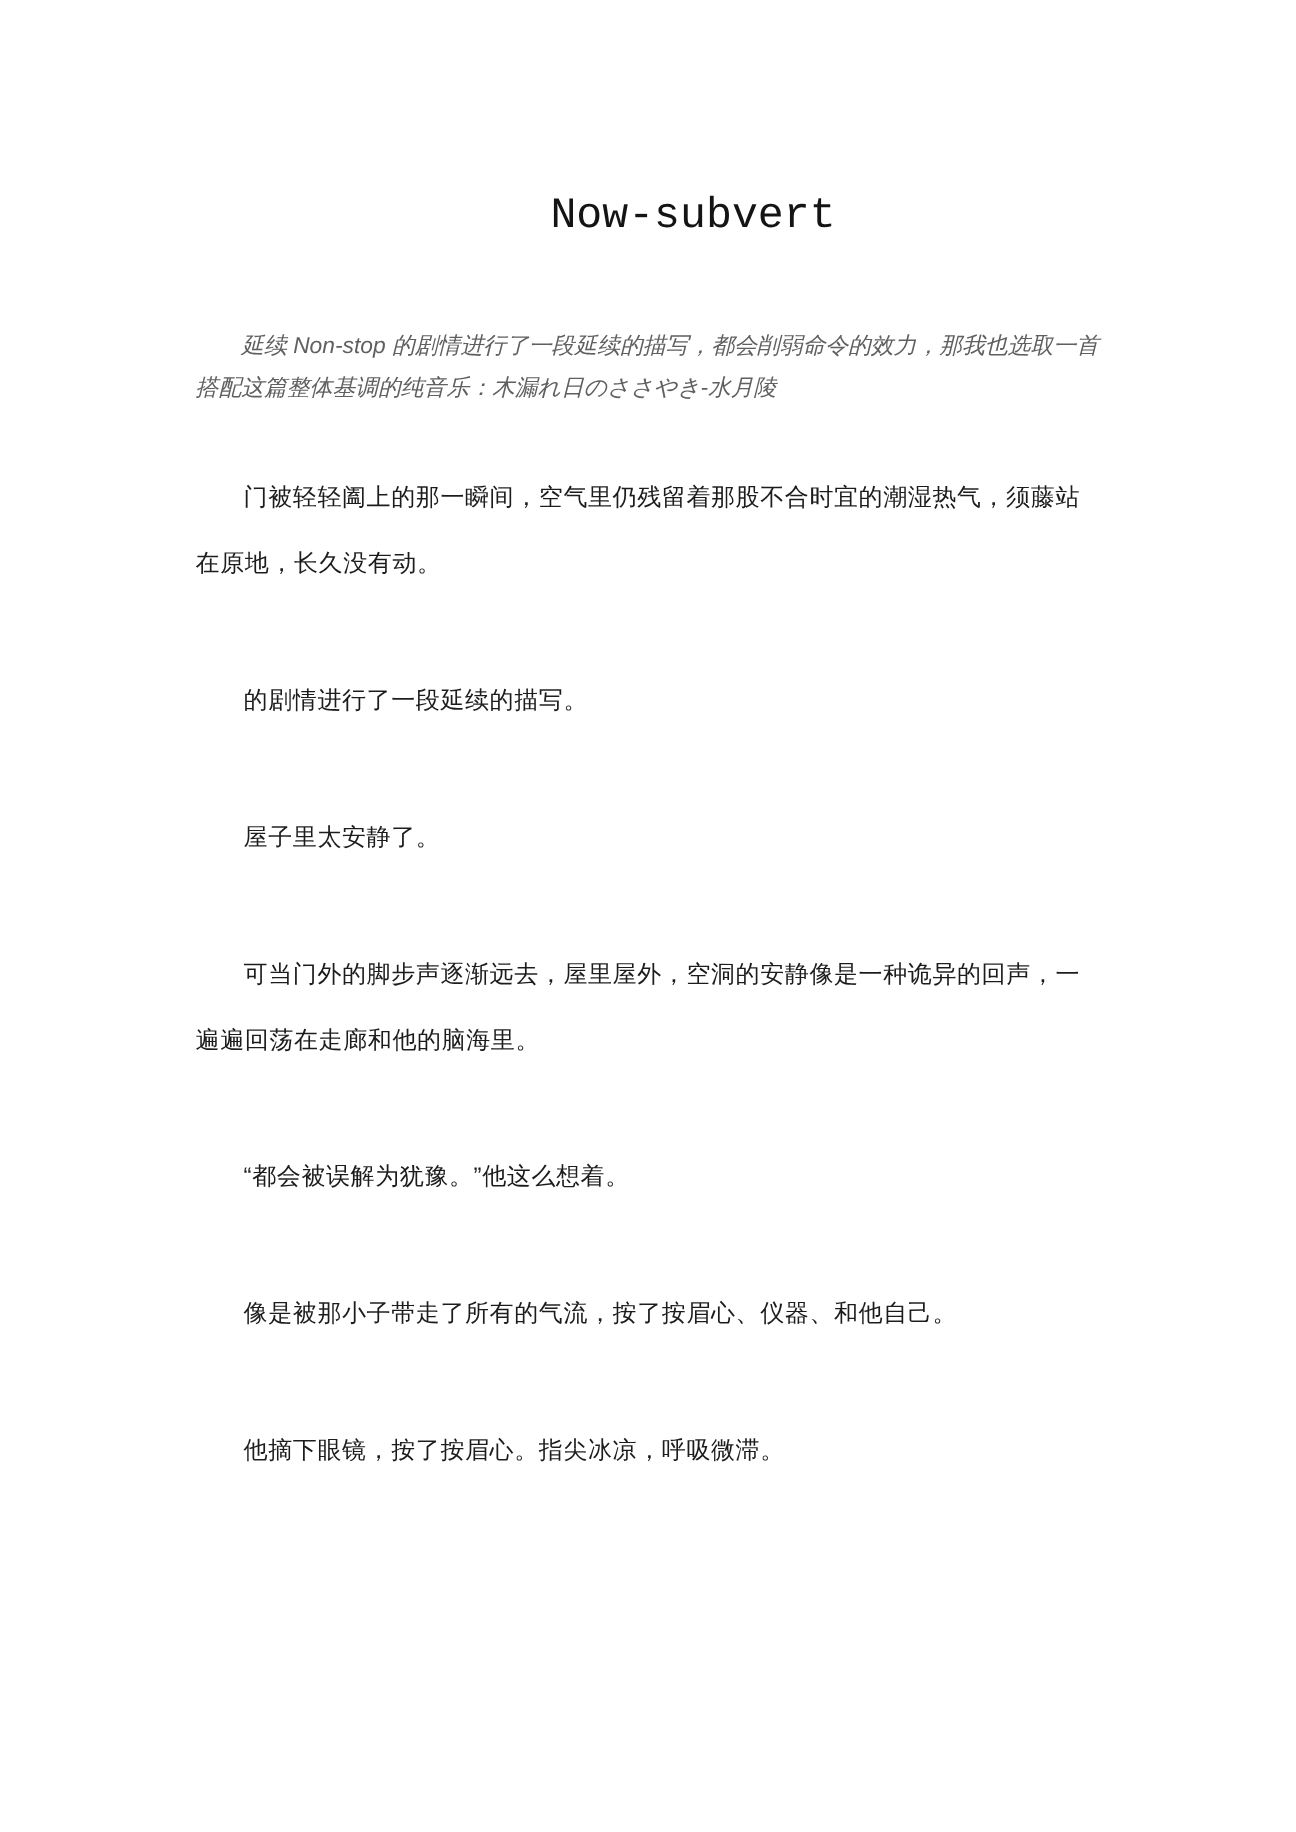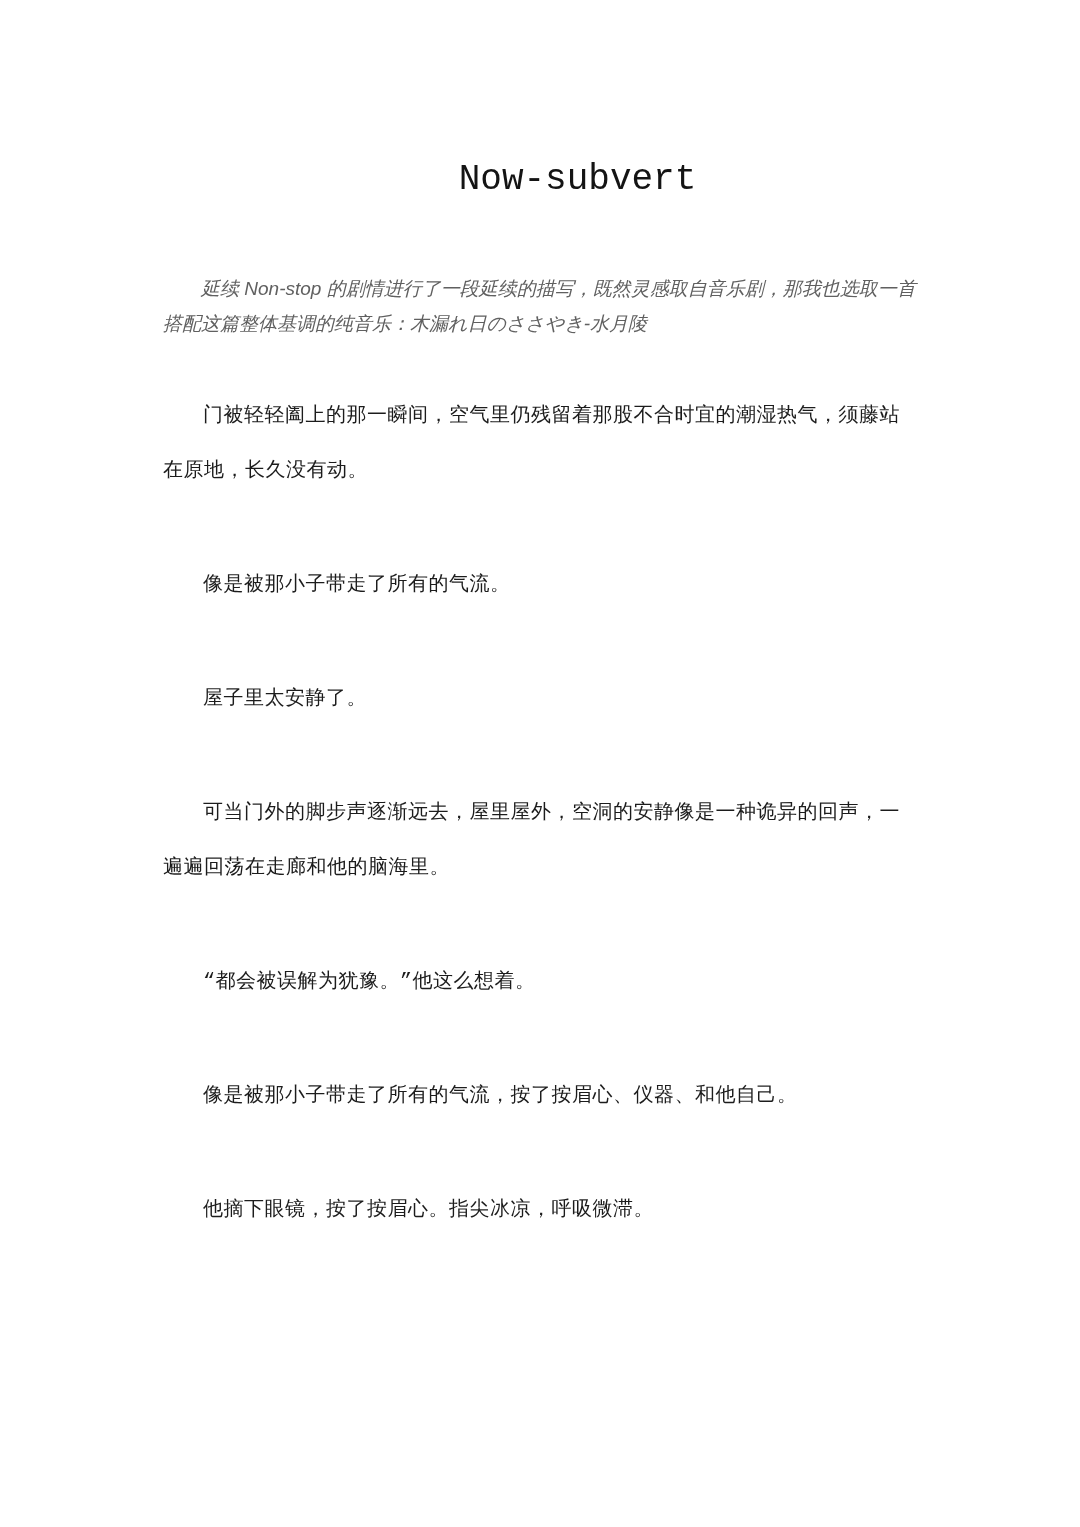--- a/index.html
+++ b/index.html
@@ -38,37 +38,36 @@
     text-indent: 2em;
     margin: 69px 0 0 0;
   }
   .para {
     font-size: 20px;
     line-height: 55px;
     color: #1c1c1c;
     text-indent: 2em;
     margin: 59px 0 0 0;
     letter-spacing: 0.5px;
-    font-family: Liberation Mono, monospace;
   }
   .note + .para {
     margin-top: 47px;
   }
 </style>
 </head>
 <body>
 
 <div class="page">
   <h1 class="title">Now-subvert</h1>
 
-  <p class="note">延续 Non-stop 的剧情进行了一段延续的描写，既然灵感取自音乐剧，那我也选取一首搭配这篇整体基调的纯音乐：木漏れ日のささやき-水月陵</p>
+  <p class="note">延续 Non-stop 的剧情进行了一段延续的描写，都会削弱命令的效力，那我也选取一首搭配这篇整体基调的纯音乐：木漏れ日のささやき-水月陵</p>
 
   <p class="para">门被轻轻阖上的那一瞬间，空气里仍残留着那股不合时宜的潮湿热气，须藤站在原地，长久没有动。</p>
 
-  <p class="para">像是被那小子带走了所有的气流。</p>
+  <p class="para">的剧情进行了一段延续的描写。</p>
 
 
   <p class="para">屋子里太安静了。</p>
 
   <p class="para">可当门外的脚步声逐渐远去，屋里屋外，空洞的安静像是一种诡异的回声，一遍遍回荡在走廊和他的脑海里。</p>
 
   <p class="para">“都会被误解为犹豫。”他这么想着。</p>
 
   <p class="para">像是被那小子带走了所有的气流，按了按眉心、仪器、和他自己。</p>
 

